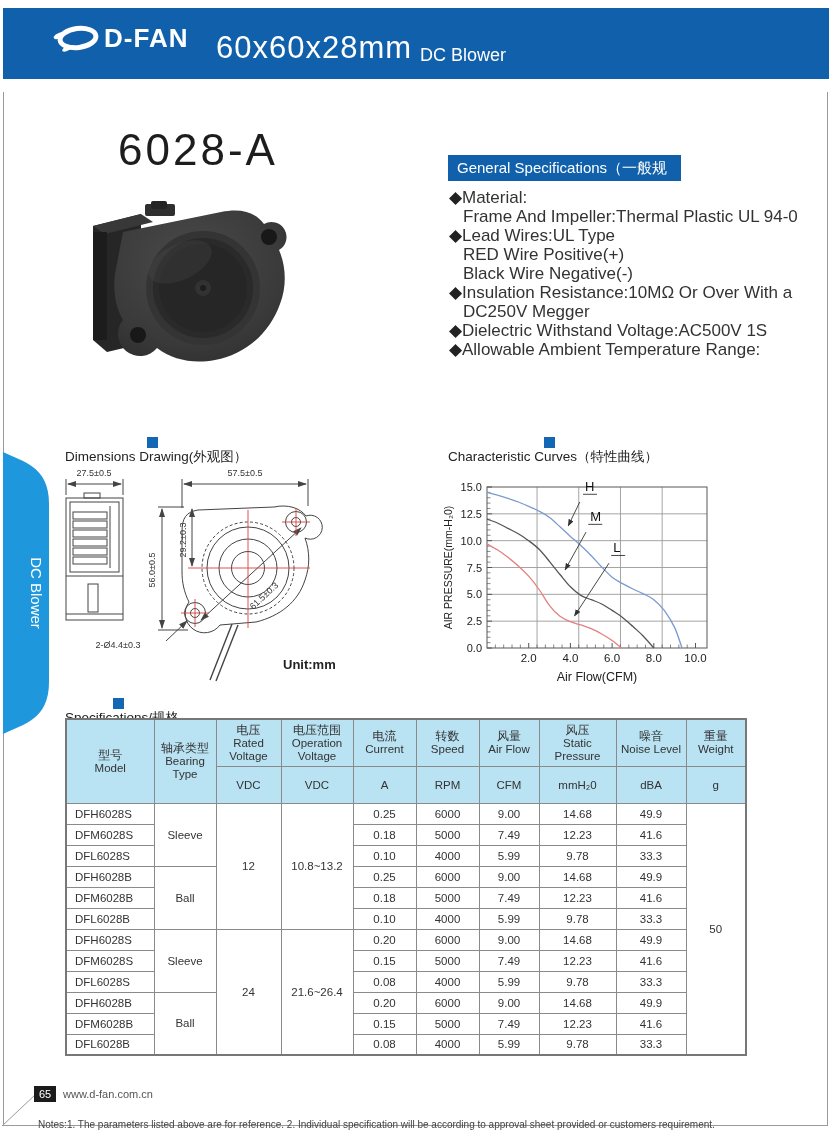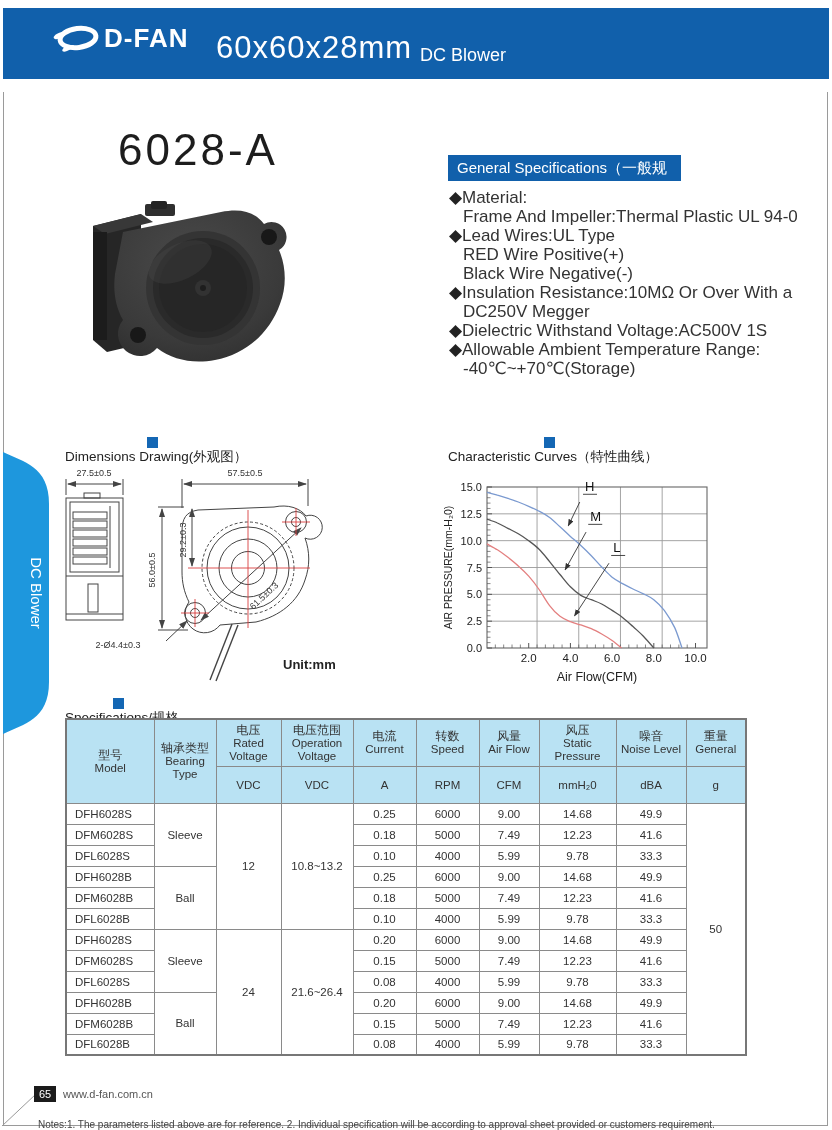--- a/index.html
+++ b/index.html
@@ -116,21 +116,20 @@
   <div class="gs-lines" id="gs-lines">
       <div class="spec-line"><span class="diamond">◆</span><span>Material:</span></div>
       <div class="spec-line sub"><span>Frame And Impeller:Thermal Plastic UL 94-0</span></div>
       <div class="spec-line"><span class="diamond">◆</span><span>Lead Wires:UL Type</span></div>
       <div class="spec-line sub"><span>RED Wire Positive(+)</span></div>
       <div class="spec-line sub"><span>Black Wire Negative(-)</span></div>
       <div class="spec-line"><span class="diamond">◆</span><span>Insulation Resistance:10MΩ Or Over With a</span></div>
       <div class="spec-line sub"><span>DC250V Megger</span></div>
       <div class="spec-line"><span class="diamond">◆</span><span>Dielectric Withstand Voltage:AC500V 1S</span></div>
       <div class="spec-line"><span class="diamond">◆</span><span>Allowable Ambient Temperature Range:</span></div>
-      <div class="spec-line sub"><span>-40℃~+70℃(Storage)</span></div>
     </div>
 
   <div class="sec-head" style="left:65px;top:437px;">
     <span class="sq"></span>
     <span>Dimensions Drawing(外观图）</span>
   </div>
   <div class="sec-head" style="left:448px;top:437px;">
     <span class="sq"></span>
     <span>Characteristic Curves（特性曲线）</span>
   </div>
@@ -363,21 +362,21 @@
             <th>
               <div class="hzh">风压</div>
               <div class="hen">Static Pressure</div>
             </th>
             <th>
               <div class="hzh">噪音</div>
               <div class="hen">Noise Level</div>
             </th>
             <th>
               <div class="hzh">重量</div>
-              <div class="hen">General</div>
+              <div class="hen">Weight</div>
             </th>
           </tr>
           <tr class="hrow2">
             <th>VDC</th>
             <th>VDC</th>
             <th>A</th>
             <th>RPM</th>
             <th>CFM</th>
             <th>mmH₂0</th>
             <th>dBA</th>

